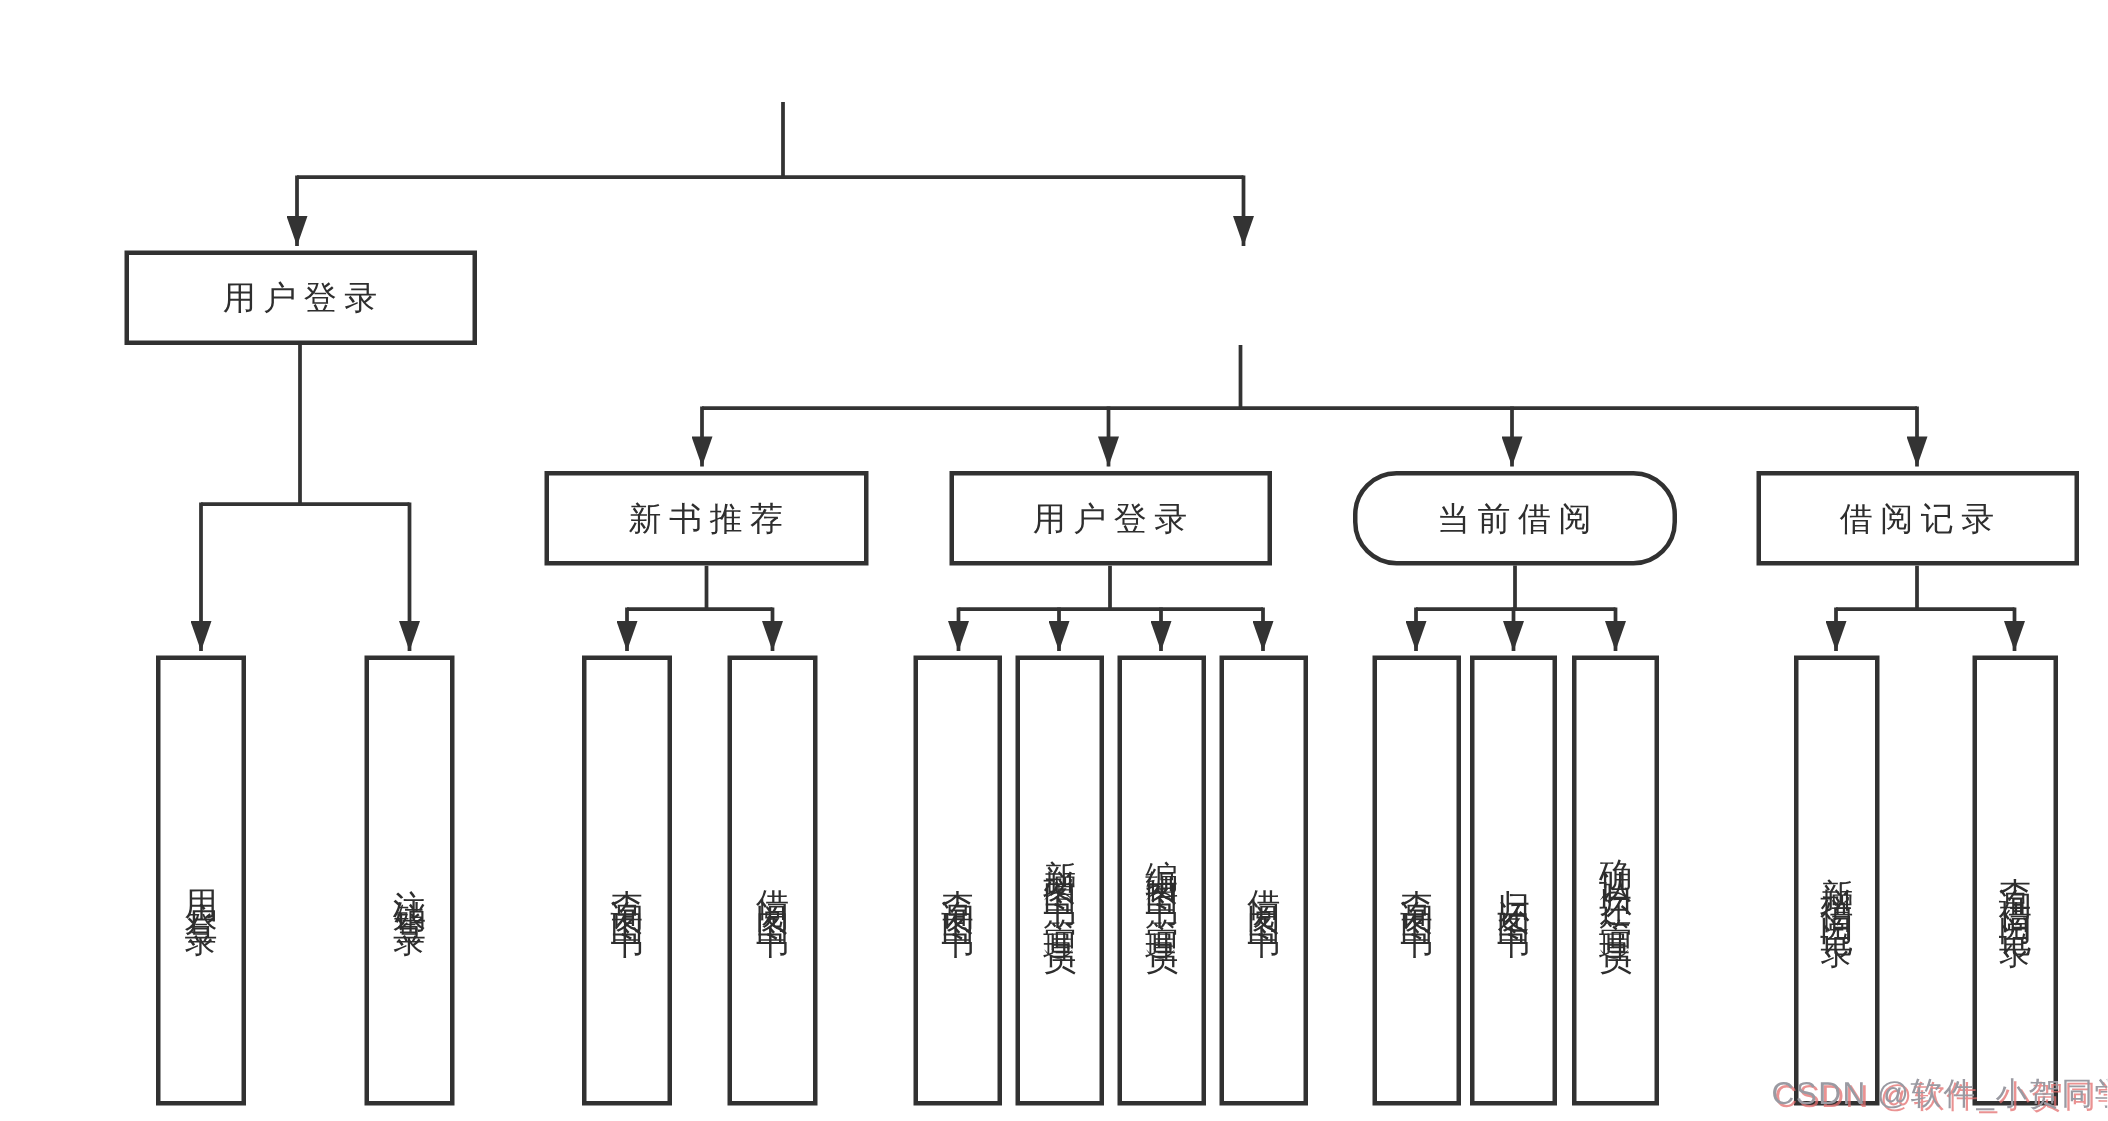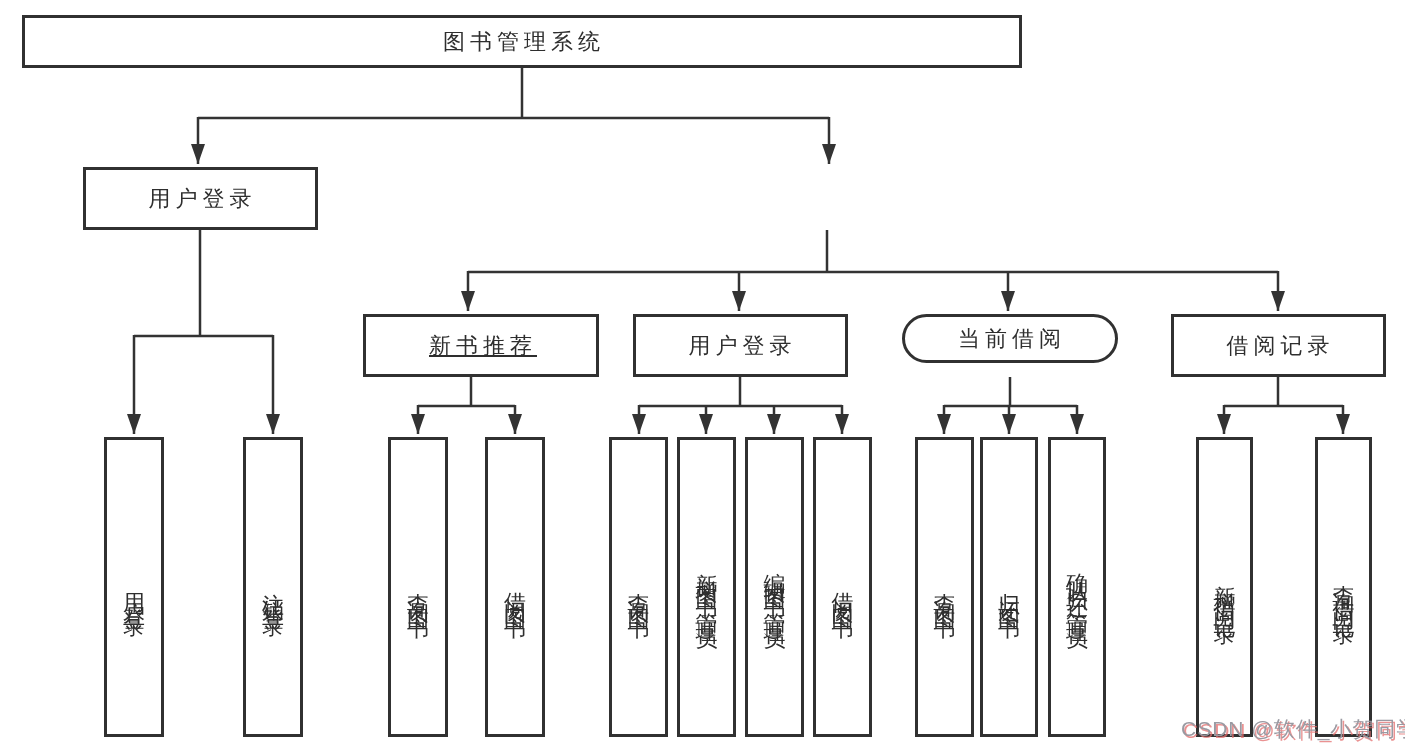--- a/index.html
+++ b/index.html
@@ -115,35 +115,32 @@
 
       <g>
         <path d="M1278,377 V406"></path>
         <path d="M1224,406 H1343"></path>
         <line x1="1224" y1="405" x2="1224" y2="434" marker-end="url(#arrow)"></line>
         <line x1="1343" y1="405" x2="1343" y2="434" marker-end="url(#arrow)"></line>
       </g>
     </g>
   </svg>
 
-  <div class="box" style="left:22px; top:15px; width:1000px; height:53px;">
-    <span>图书管理系统</span>
-  </div>
 
   <div class="box" style="left:83px; top:167px; width:235px; height:63px;">
     <span>用户登录</span>
   </div>
 
-  <div class="box" style="left:363px; top:314px; width:236px; height:63px;text-decoration:underline;">
+  <div class="box" style="left:363px; top:314px; width:216px; height:63px;">
     <span>新书推荐</span>
   </div>
   <div class="box" style="left:633px; top:314px; width:215px; height:63px;">
     <span>用户登录</span>
   </div>
-  <div class="box" style="left:902px; top:314px; width:216px; height:49px;border-radius:29px;">
+  <div class="box" style="left:902px; top:314px; width:216px; height:63px;border-radius:29px;">
     <span>当前借阅</span>
   </div>
   <div class="box" style="left:1171px; top:314px; width:215px; height:63px;">
     <span>借阅记录</span>
   </div>
 
   <div class="box vbox" style="left:104px; top:437px; width:60px; height:300px;">
     <span>用户登录</span>
   </div>
   <div class="box vbox" style="left:243px; top:437px; width:60px; height:300px;">

